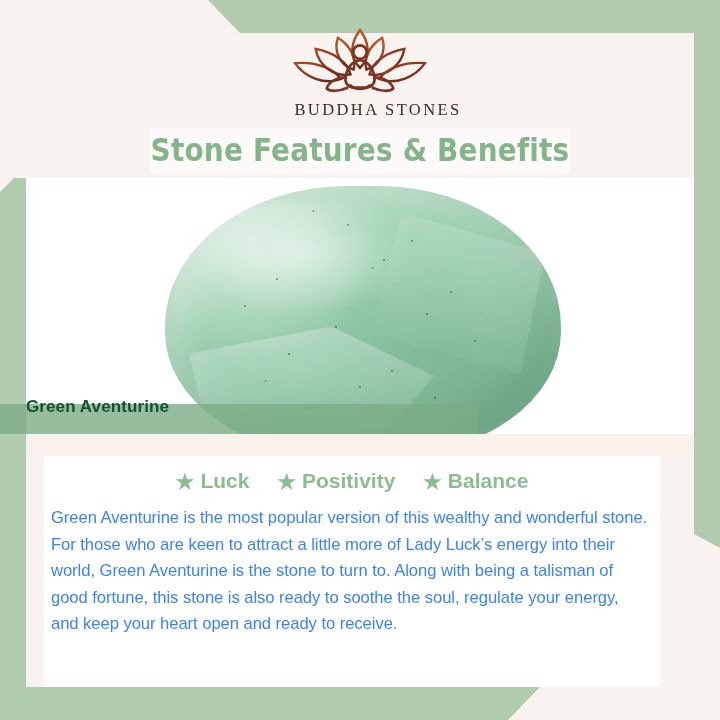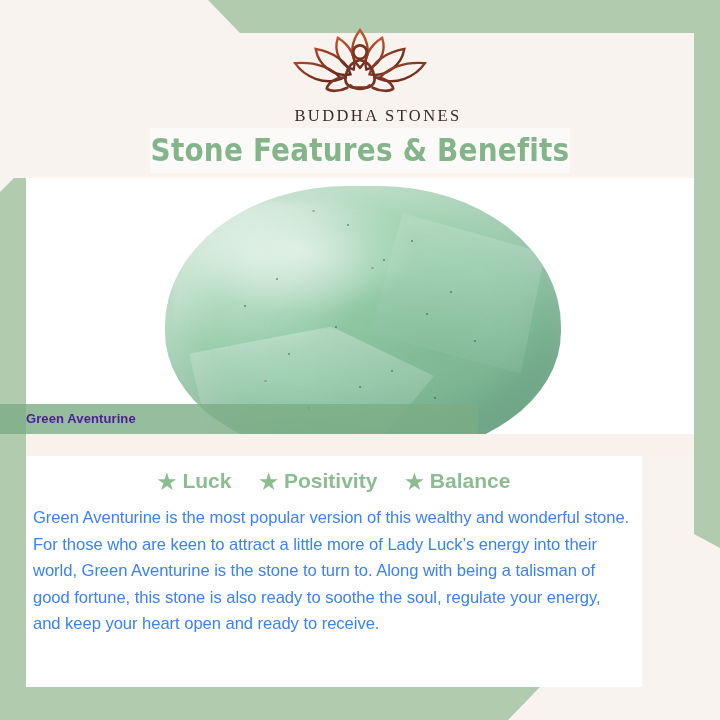--- a/index.html
+++ b/index.html
@@ -64,21 +64,21 @@
     width: 720px;
     text-align: center;
   }
   .logo-mark {
     display: block;
     margin: 0 auto;
     width: 160px;
     height: 76px;
   }
   .logo-word {
-    margin-top: 8px;
+    margin-top: 2px;
     font-family: "Liberation Serif", serif;
     font-size: 16.5px;
     letter-spacing: 2.4px;
     color: #3a2b25;
     font-weight: 400;
     padding-left: 36px;
   }
 
   
   .title-band {
@@ -168,43 +168,43 @@
     position: absolute;
     left: 0;
     top: 404px;
     width: 478px;
     height: 30px;
     background: rgba(124,173,132,0.80);
   }
   .caption-text {
     position: absolute;
     left: 26px;
-    top: 404px;
+    top: 392px;
     height: 30px;
     line-height: 30px;
-    font-size: 13px;
+    font-size: 17px;
     font-weight: bold;
-    color: #4c1d95;
+    color: #14532d;
     letter-spacing: 0.1px;
   }
 
   
   .divider {
     position: absolute;
     left: 26px;
     top: 434px;
     width: 668px;
     height: 22px;
     background: #f8f1ec;
   }
 
   
   .content {
     position: absolute;
-    left: 26px;
+    left: 44px;
     top: 456px;
     width: 616px;
     height: 231px;
     background: #ffffff;
   }
   .keywords {
     margin-top: 12px;
     text-align: center;
     font-size: 21px;
     font-weight: bold;

